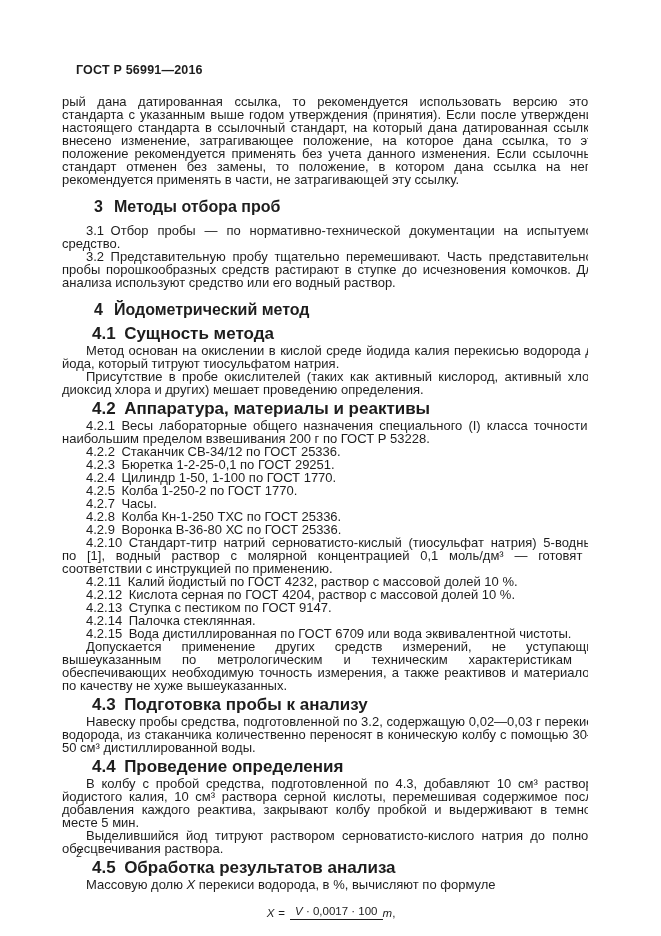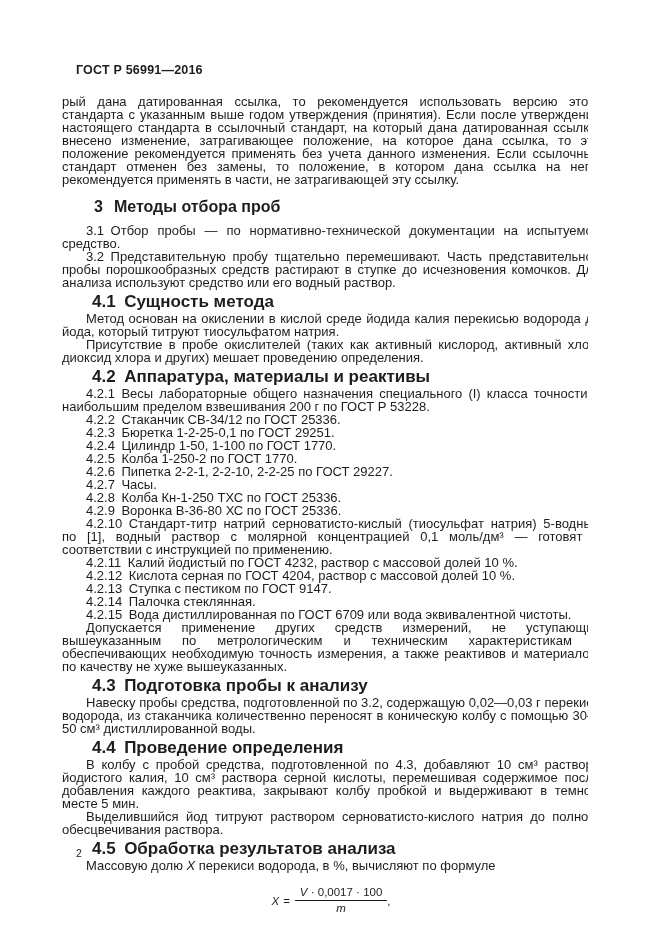--- a/index.html
+++ b/index.html
@@ -46,21 +46,21 @@
   }
   .formula-row {
     margin-top:14px;
     display:flex;
     justify-content:center;
     align-items:center;
     font-size:11.5px;
   }
   .f-var { font-style:italic; }
   .f-eq { margin:0 5px 0 4px; }
-  .frac { display:inline-flex; flex-direction:column; align-items:center; }
+  .frac { display:inline-flex; flex-direction:row; align-items:center; }
   .frac-num {
     border-bottom:1px solid #1d1d1d;
     padding:0 5px 1px 5px;
     line-height:13px;
   }
   .frac-den { line-height:13px; padding-top:1px; font-style:italic; }
   .f-tail { align-self:center; }
   .page-number {
     position:absolute;
     left:76px;
@@ -78,32 +78,34 @@
 
     <p class="body no-indent">рый дана датированная ссылка, то рекомендуется использовать версию этого стандарта с указанным выше годом утверждения (принятия). Если после утверждения настоящего стандарта в ссылочный стандарт, на который дана датированная ссылка, внесено изменение, затрагивающее положение, на которое дана ссылка, то это положение рекомендуется применять без учета данного изменения. Если ссылочный стандарт отменен без замены, то положение, в котором дана ссылка на него, рекомендуется применять в части, не затрагивающей эту ссылку.</p>
 
     <div class="sec-heading">
       <span class="sec-num">3</span><span>Методы отбора проб</span>
     </div>
 
     <p class="body">3.1 Отбор пробы — по нормативно-технической документации на испытуемое средство.</p>
     <p class="body">3.2 Представительную пробу тщательно перемешивают. Часть представительной пробы порошкообразных средств растирают в ступке до исчезновения комочков. Для анализа используют средство или его водный раствор.</p>
 
+    <div class="sec-heading">
+      <span class="sec-num">4</span><span>Йодометрический метод</span>
+    </div>
 
     <div class="sub-heading">4.1 Сущность метода</div>
     <p class="body">Метод основан на окислении в кислой среде йодида калия перекисью водорода до йода, который титруют тиосульфатом натрия.</p>
     <p class="body">Присутствие в пробе окислителей (таких как активный кислород, активный хлор, диоксид хлора и других) мешает проведению определения.</p>
 
     <div class="sub-heading">4.2 Аппаратура, материалы и реактивы</div>
     <p class="body">4.2.1 Весы лабораторные общего назначения специального (I) класса точности с наибольшим пределом взвешивания 200 г по ГОСТ Р 53228.</p>
     <p class="body">4.2.2 Стаканчик СВ-34/12 по ГОСТ 25336.</p>
     <p class="body">4.2.3 Бюретка 1-2-25-0,1 по ГОСТ 29251.</p>
     <p class="body">4.2.4 Цилиндр 1-50, 1-100 по ГОСТ 1770.</p>
     <p class="body">4.2.5 Колба 1-250-2 по ГОСТ 1770.</p>
-    <p class="body">4.2.6 Пипетка 2-2-1, 2-2-10, 2-2-25 по ГОСТ 29227.</p>
     <p class="body">4.2.7 Часы.</p>
     <p class="body">4.2.8 Колба Кн-1-250 ТХС по ГОСТ 25336.</p>
     <p class="body">4.2.9 Воронка В-36-80 ХС по ГОСТ 25336.</p>
     <p class="body">4.2.10 Стандарт-титр натрий серноватисто-кислый (тиосульфат натрия) 5-водный по [1], водный раствор с молярной концентрацией 0,1 моль/дм³ — готовят в соответствии с инструкцией по применению.</p>
     <p class="body">4.2.11 Калий йодистый по ГОСТ 4232, раствор с массовой долей 10 %.</p>
     <p class="body">4.2.12 Кислота серная по ГОСТ 4204, раствор с массовой долей 10 %.</p>
     <p class="body">4.2.13 Ступка с пестиком по ГОСТ 9147.</p>
     <p class="body">4.2.14 Палочка стеклянная.</p>
     <p class="body">4.2.15 Вода дистиллированная по ГОСТ 6709 или вода эквивалентной чистоты.</p>
     <p class="body">Допускается применение других средств измерений, не уступающих вышеуказанным по метрологическим и техническим характеристикам и обеспечивающих необходимую точность измерения, а также реактивов и материалов, по качеству не хуже вышеуказанных.</p>

